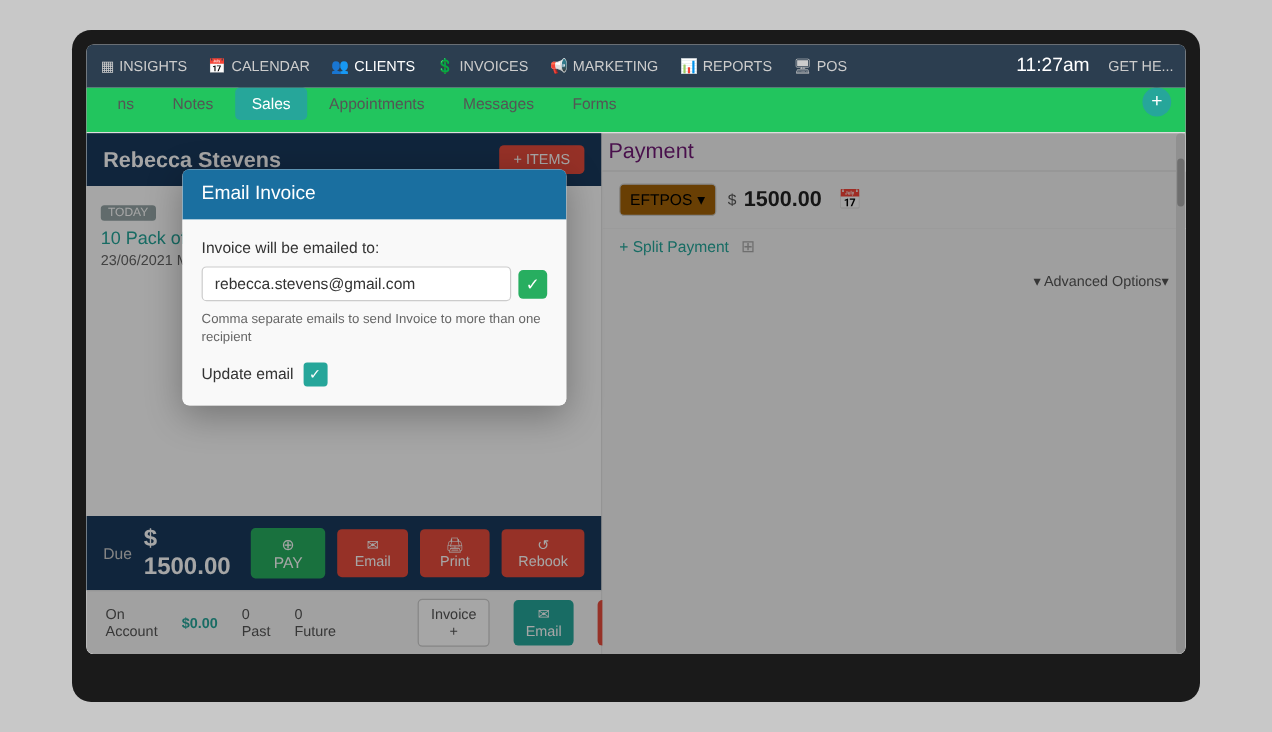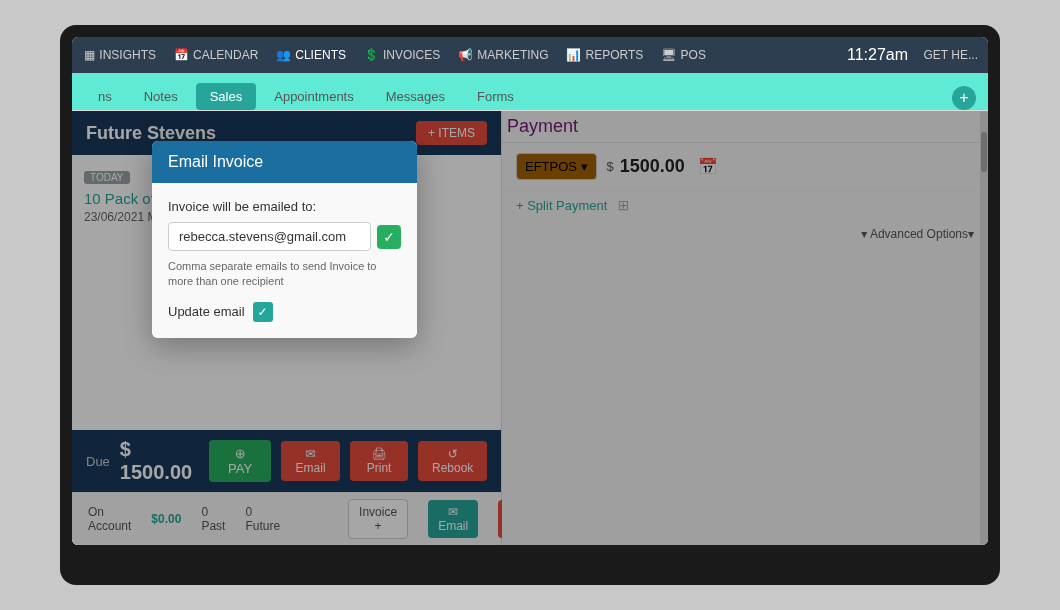--- a/index.html
+++ b/index.html
@@ -64,24 +64,24 @@
 
     .get-help {
       position: absolute;
       right: 10px;
       color: #ccc;
       font-size: 12px;
     }
 
     
     .secondary-nav {
-      background: #5eead4;
+      background: #22c55e;
       height: 38px;
       display: flex;
-      align-items: flex-end;
+      align-items: flex-start;
       padding: 0 12px;
       gap: 4px;
       border-bottom: 1px solid #ddd;
     }
 
     .sec-nav-item {
       padding: 6px 14px;
       font-size: 13px;
       color: #555;
       cursor: pointer;
@@ -354,21 +354,21 @@
       align-items: flex-start;
       justify-content: flex-start;
       padding-top: 30px;
       padding-left: 80px;
     }
 
     
     .email-modal {
       background: #fff;
       border-radius: 6px;
-      width: 265px;
+      width: 320px;
       overflow: hidden;
       box-shadow: 0 8px 30px rgba(0,0,0,0.3);
     }
 
     .modal-header {
       background: #1a6fa0;
       color: #fff;
       padding: 12px 16px;
       font-size: 16px;
       font-weight: 500;
@@ -526,21 +526,21 @@
       <span class="sec-nav-item">Appointments</span>
       <span class="sec-nav-item">Messages</span>
       <span class="sec-nav-item">Forms</span>
       <button class="add-btn">+</button>
     </div>
 
     <div class="main-content">
 
       <div class="left-panel">
         <div class="client-header">
-          <span class="client-name">Future Stevens</span>
+          <span class="client-name">Rebecca Stevens</span>
           <button class="items-btn">+ ITEMS</button>
         </div>
 
         <div class="sale-content">
           <span class="today-badge">TODAY</span>
           <div class="appointment-title">
             <span>10 Pack of Appointments</span>
             <span style="font-size:13px;">📋</span>
           </div>
           <div class="appointment-date">23/06/2021 Michelle Ayling</div>

